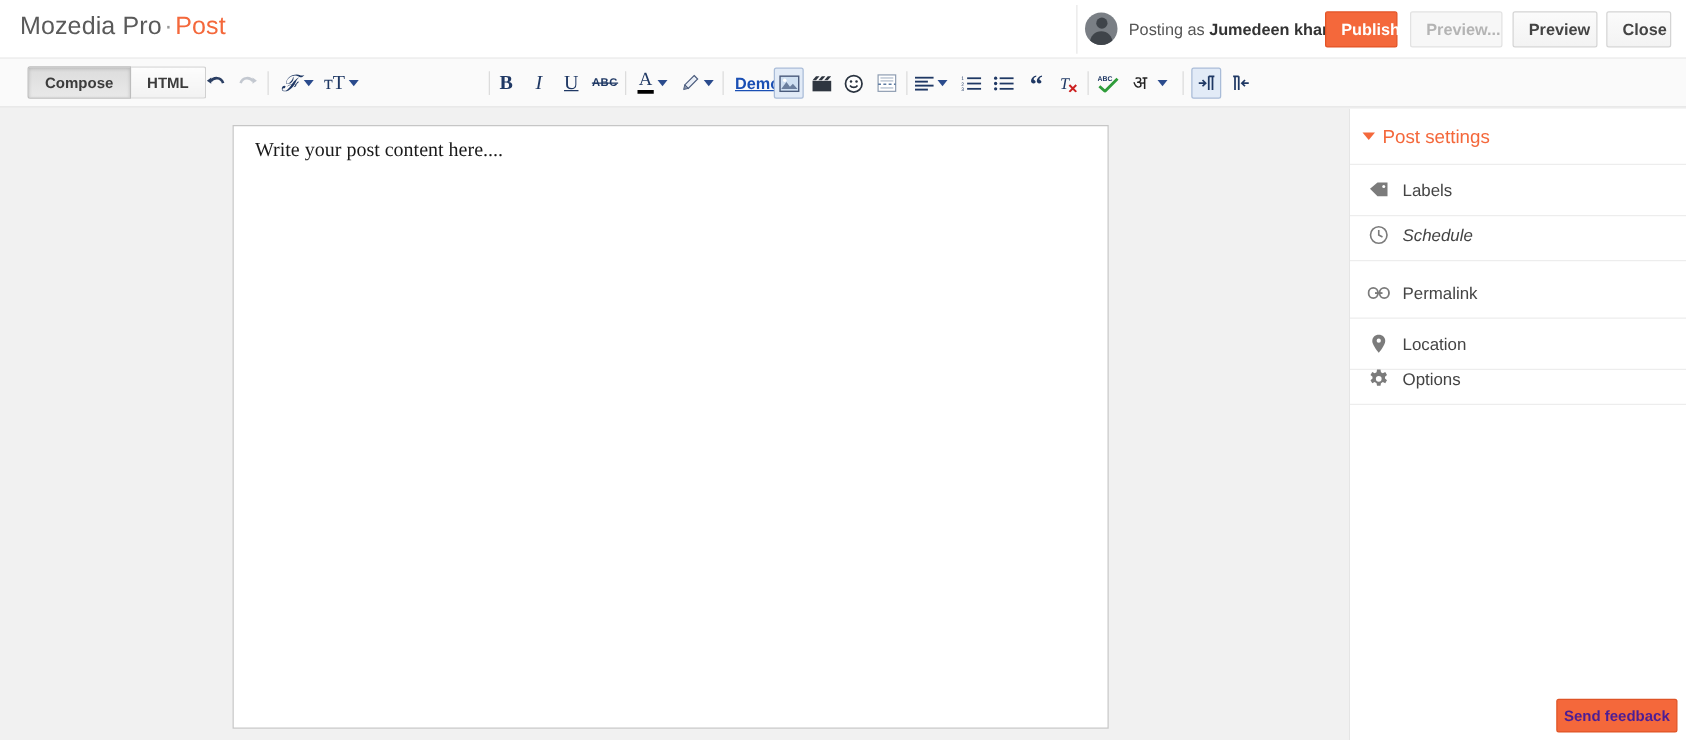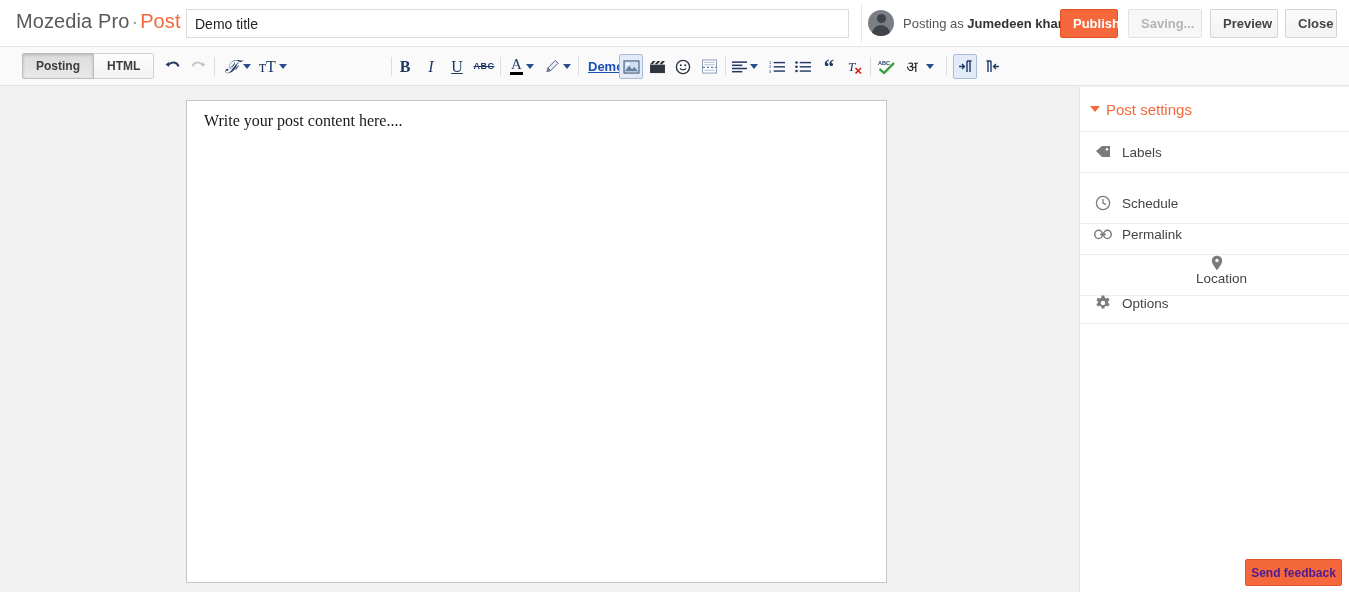--- a/index.html
+++ b/index.html
@@ -223,43 +223,42 @@
   }
 </style>
 </head>
 <body>
 
 <div class="topbar">
   <div class="brand">
     <span>Mozedia Pro</span><span class="sep">·</span><span class="post-word">Post</span>
   </div>
 
-  <input class="title-input" type="text" value="Demo title" style="">
 
   <div class="divider-v"></div>
 
   <div class="avatar">
     <div class="head"></div>
     <div class="body"></div>
   </div>
 
   <div class="posting-as">
     <span>Posting as </span><b>Jumedeen khan</b>
   </div>
 
   <button class="btn btn-publish">Publish</button>
-  <button class="btn btn-saving">Saving...</button>
+  <button class="btn btn-saving">Preview...</button>
   <button class="btn btn-preview">Preview</button>
   <button class="btn btn-close">Close</button>
 </div>
 
 <div class="toolbar">
 
   <div class="mode-group">
-    <div class="mode-btn active">Posting</div>
+    <div class="mode-btn active">Compose</div>
     <div class="mode-btn">HTML</div>
   </div>
 
   <div class="tb-item" style="left:160px;width:24px;">
     <svg width="17" height="15" viewBox="0 0 17 15">
       <path d="M5 3 L5 8 L1.5 5.5 Z" fill="#2b3f63"></path>
       <path d="M4.5 6 C7 2.5 13 2.5 14.5 7.5" stroke="#2b3f63" stroke-width="2.1" fill="none"></path>
     </svg>
   </div>
   <div class="tb-item" style="left:186px;width:24px;">
@@ -448,42 +447,42 @@
   <div class="side-item" style="top:45px;">
     <span class="ico">
       <svg width="16" height="14" viewBox="0 0 16 14">
         <path d="M1 6 L7 1 L15 1 L15 12 L7 12 Z" fill="#7b7b7b"></path>
         <circle cx="12" cy="4.2" r="1.2" fill="#fff"></circle>
       </svg>
     </span>
     <span class="txt">Labels</span>
   </div>
 
-  <div class="side-item" style="top:96px;">
+  <div class="side-item" style="top:81px;font-style:italic;">
     <span class="ico">
       <svg width="16" height="16" viewBox="0 0 16 16">
         <circle cx="8" cy="8" r="6.6" fill="none" stroke="#7b7b7b" stroke-width="1.3"></circle>
         <path d="M8 4 L8 8 L11 9.6" stroke="#7b7b7b" stroke-width="1.3" fill="none"></path>
       </svg>
     </span>
     <span class="txt">Schedule</span>
   </div>
 
   <div class="side-item" style="top:127px;text-align:right;">
     <span class="ico">
       <svg width="18" height="11" viewBox="0 0 18 11">
         <rect x="0.8" y="1.3" width="7.6" height="8.2" rx="4.1" fill="none" stroke="#7b7b7b" stroke-width="1.5"></rect>
         <rect x="9.6" y="1.3" width="7.6" height="8.2" rx="4.1" fill="none" stroke="#7b7b7b" stroke-width="1.5"></rect>
         <rect x="6" y="4.7" width="6" height="1.5" fill="#7b7b7b"></rect>
       </svg>
     </span>
     <span class="txt">Permalink</span>
   </div>
 
-  <div class="side-item" style="top:168px;flex-direction:column;">
+  <div class="side-item" style="top:168px;">
     <span class="ico">
       <svg width="12" height="16" viewBox="0 0 12 16">
         <path d="M6 0.8 C2.9 0.8 0.8 3 0.8 5.7 C0.8 9 6 15.2 6 15.2 C6 15.2 11.2 9 11.2 5.7 C11.2 3 9.1 0.8 6 0.8 Z" fill="#7b7b7b"></path>
         <circle cx="6" cy="5.5" r="1.7" fill="#fff"></circle>
       </svg>
     </span>
     <span class="txt">Location</span>
   </div>
 
   <div class="side-item" style="top:196px;">

